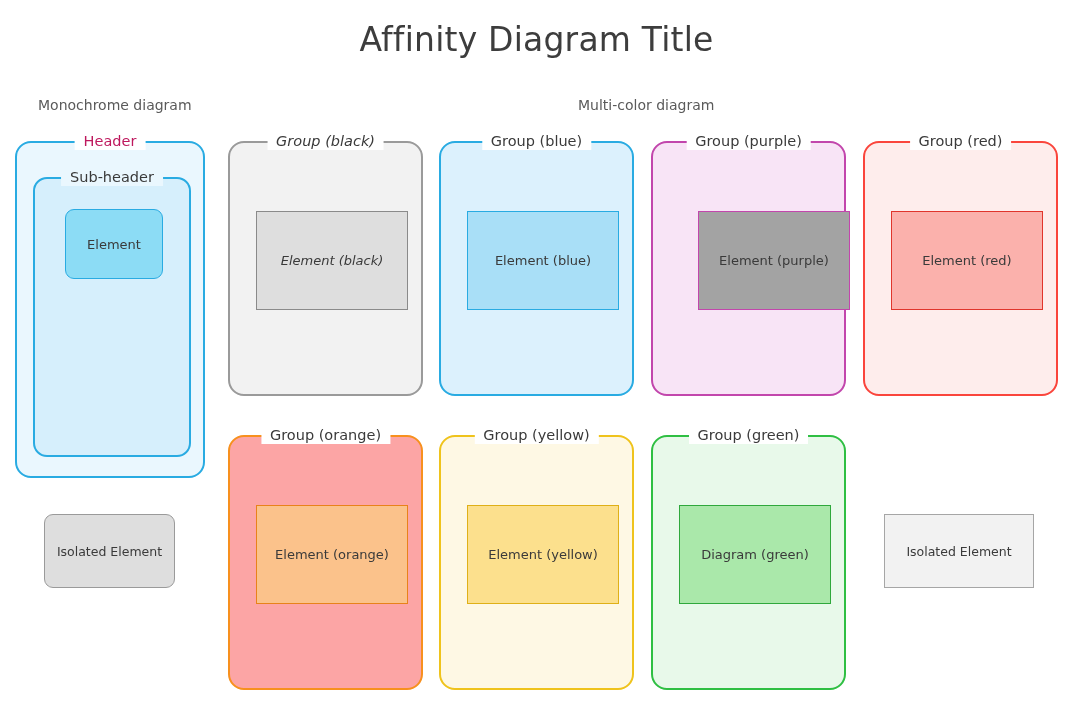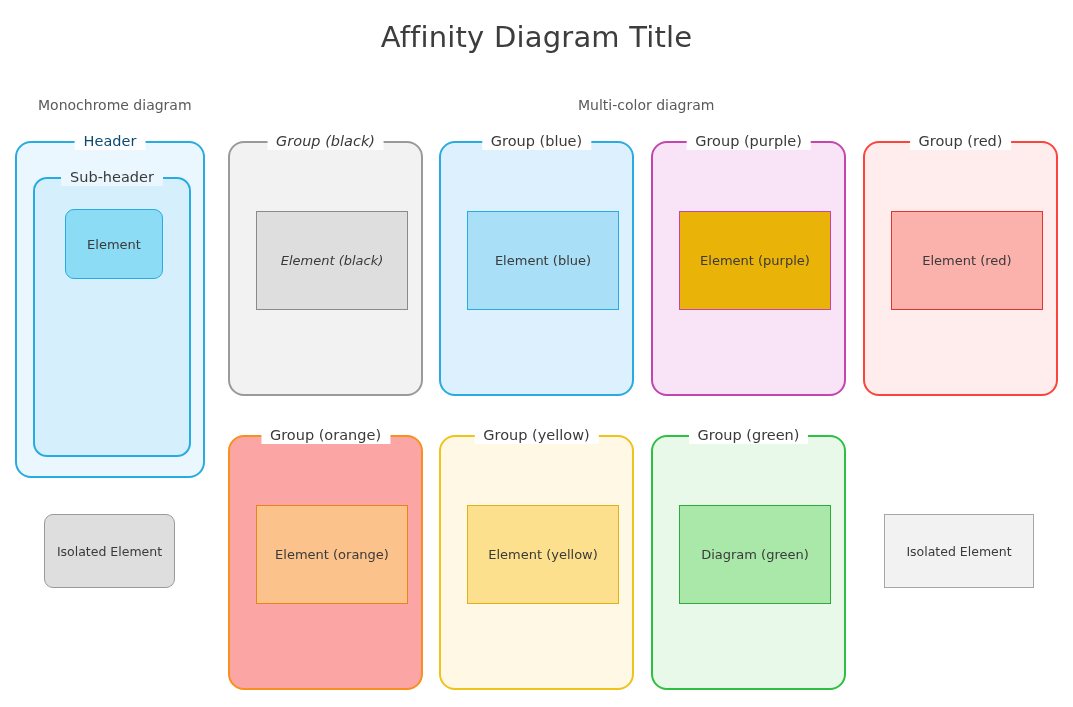--- a/index.html
+++ b/index.html
@@ -17,21 +17,21 @@
     -webkit-font-smoothing: antialiased;
   }
 
   
   #diagram-title {
     position: absolute;
     left: 0;
     top: 20px;
     width: 1073px;
     text-align: center;
-    font-size: 29px;
+    font-size: 33px;
     font-weight: 400;
     color: #3d3d3d;
     letter-spacing: 0.2px;
   }
   .section-label {
     position: absolute;
     font-size: 14px;
     color: #5a5a5a;
     white-space: nowrap;
   }
@@ -74,21 +74,21 @@
   
   #group-header {
     left: 15px;  top: 141px;
     width: 190px; height: 337px;
     border-color: #29ABE2;
     background: #EAF7FE;
     border-radius: 16px;
   }
   #group-header > .group-label {
     background: #ffffff;
-    color: #0c4a6e;
+    color: #be185d;
     top: -11px;
   }
   #group-subheader {
     left: 16px;  top: 34px;
     width: 158px; height: 280px;
     border-color: #29ABE2;
     background: #D6EFFC;
     border-radius: 14px;
   }
   #group-subheader > .group-label {
@@ -147,21 +147,21 @@
   #group-green   { left: 651px; top: 435px; }
 
   
   #group-black  { border-color: #9a9a9a; background: #F2F2F2; }
   #element-black{ border-color: #8a8a8a; background: #DEDEDE; }
 
   #group-blue   { border-color: #29ABE2; background: #DCF1FD; }
   #element-blue { border-color: #29ABE2; background: #A9DFF7; }
 
   #group-purple { border-color: #C246AC; background: #F8E4F6; }
-  #element-purple{border-color: #C246AC; background: #eab308; }
+  #element-purple{border-color: #C246AC; background: #a3a3a3; margin-left: 19px; }
 
   #group-red    { border-color: #FA453C; background: #FEEDEC; }
   #element-red  { border-color: #E0352C; background: #FBB1AC; }
 
   #group-orange { border-color: #F7901E; background: #fca5a5; }
   #element-orange{border-color: #E8821A; background: #FBC28B; }
 
   #group-yellow { border-color: #EFC31C; background: #FEF8E4; }
   #element-yellow{border-color: #DFB017; background: #FCE08D; }
 

